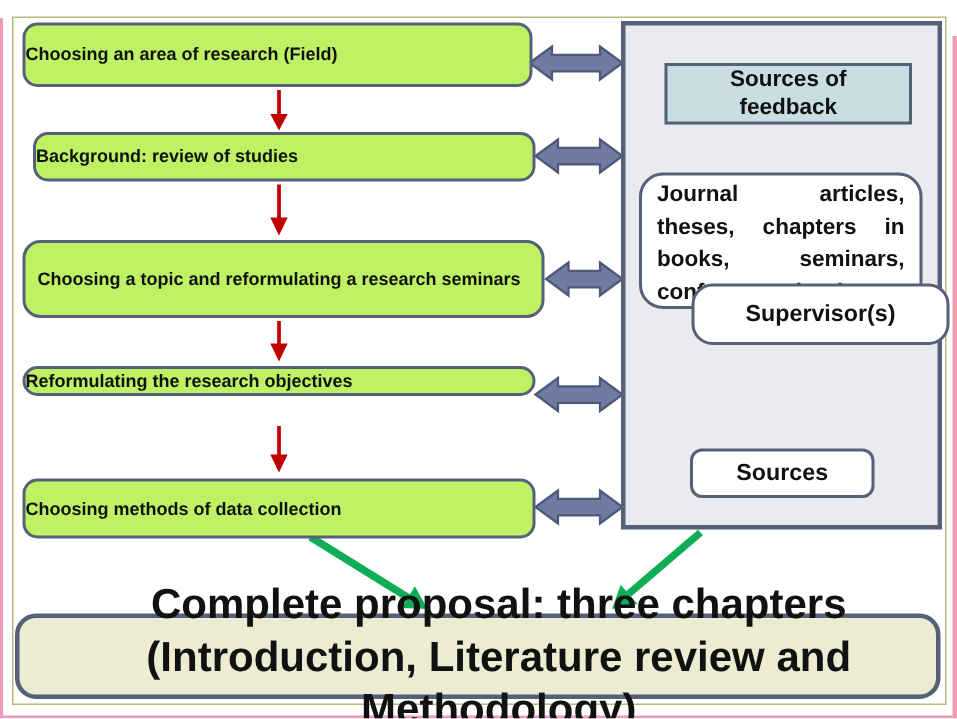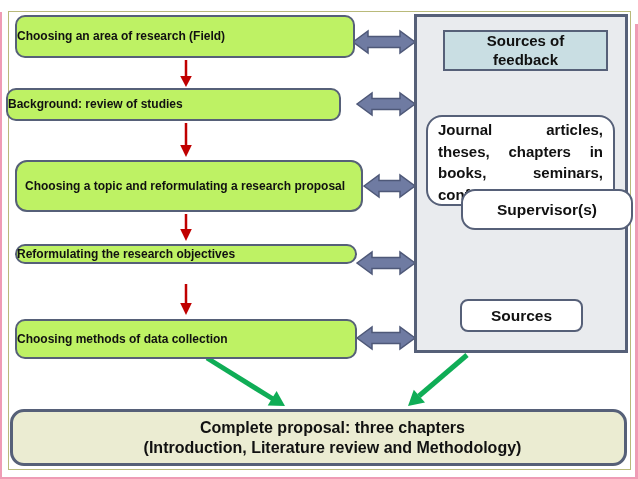--- a/index.html
+++ b/index.html
@@ -35,37 +35,37 @@
     border: 2px solid #566078;
     display: flex;
     align-items: center;
     justify-content: flex-start;
     text-align: center;
     font-weight: 700;
     font-size: 12px;
     line-height: 1.2;
   }
   .s1 { left: 15px; top: 15px;  width: 340px; height: 43px; border-radius: 10px; }
-  .s2 { left: 6px; top: 88px;  width: 335px; height: 33px; border-radius: 10px; }
+  .s2 { left: 22px; top: 88px;  width: 335px; height: 33px; border-radius: 10px; }
   .s3 { left: 15px; top: 160px; width: 348px; height: 52px; border-radius: 12px; padding: 0 8px; }
   .s4 { left: 15px; top: 244px; width: 342px; height: 20px; border-radius: 10px; }
   .s5 { left: 15px; top: 319px; width: 342px; height: 40px; border-radius: 10px; }
 
   
   .panel {
     position: absolute;
     left: 414px; top: 14px;
     width: 214px; height: 339px;
     box-sizing: border-box;
     background: #e9ebee;
     border: 3px solid #566078;
   }
   .panel-header {
     position: absolute;
-    left: 26px; top: 13px;
+    left: 26px; top: 25px;
     width: 165px; height: 41px;
     box-sizing: border-box;
     background: #c9dee3;
     border: 2px solid #566078;
     display: flex; align-items: center; justify-content: center;
     text-align: center;
     font-weight: 700; font-size: 15px; line-height: 1.25;
     padding: 0 20px;
   }
   .src {
@@ -99,21 +99,21 @@
     box-sizing: border-box;
     background: #ebecd2;
     border: 3px solid #566078;
     border-radius: 14px;
     display: flex;
     flex-direction: column;
     align-items: center;
     justify-content: center;
     text-align: center;
     font-weight: 700;
-    font-size: 16px;
+    font-size: 28px;
     line-height: 1.25;
     padding-left: 28px;
   }
 </style>
 </head>
 <body>
 
 <div class="slide">
 
   <div class="edge edge-left"></div>
@@ -156,21 +156,21 @@
     </g>
   </svg>
 
   <div class="fbox s1">
     <span>Choosing an area of research (Field)</span>
   </div>
   <div class="fbox s2">
     <span>Background: review of studies</span>
   </div>
   <div class="fbox s3">
-    <span>Choosing a topic and reformulating a research proposal</span>
+    <span>Choosing a topic and reformulating a research seminars</span>
   </div>
   <div class="fbox s4">
     <span>Reformulating the research objectives</span>
   </div>
   <div class="fbox s5">
     <span>Choosing methods of data collection</span>
   </div>
 
   <div class="panel">
     <div class="panel-header">

